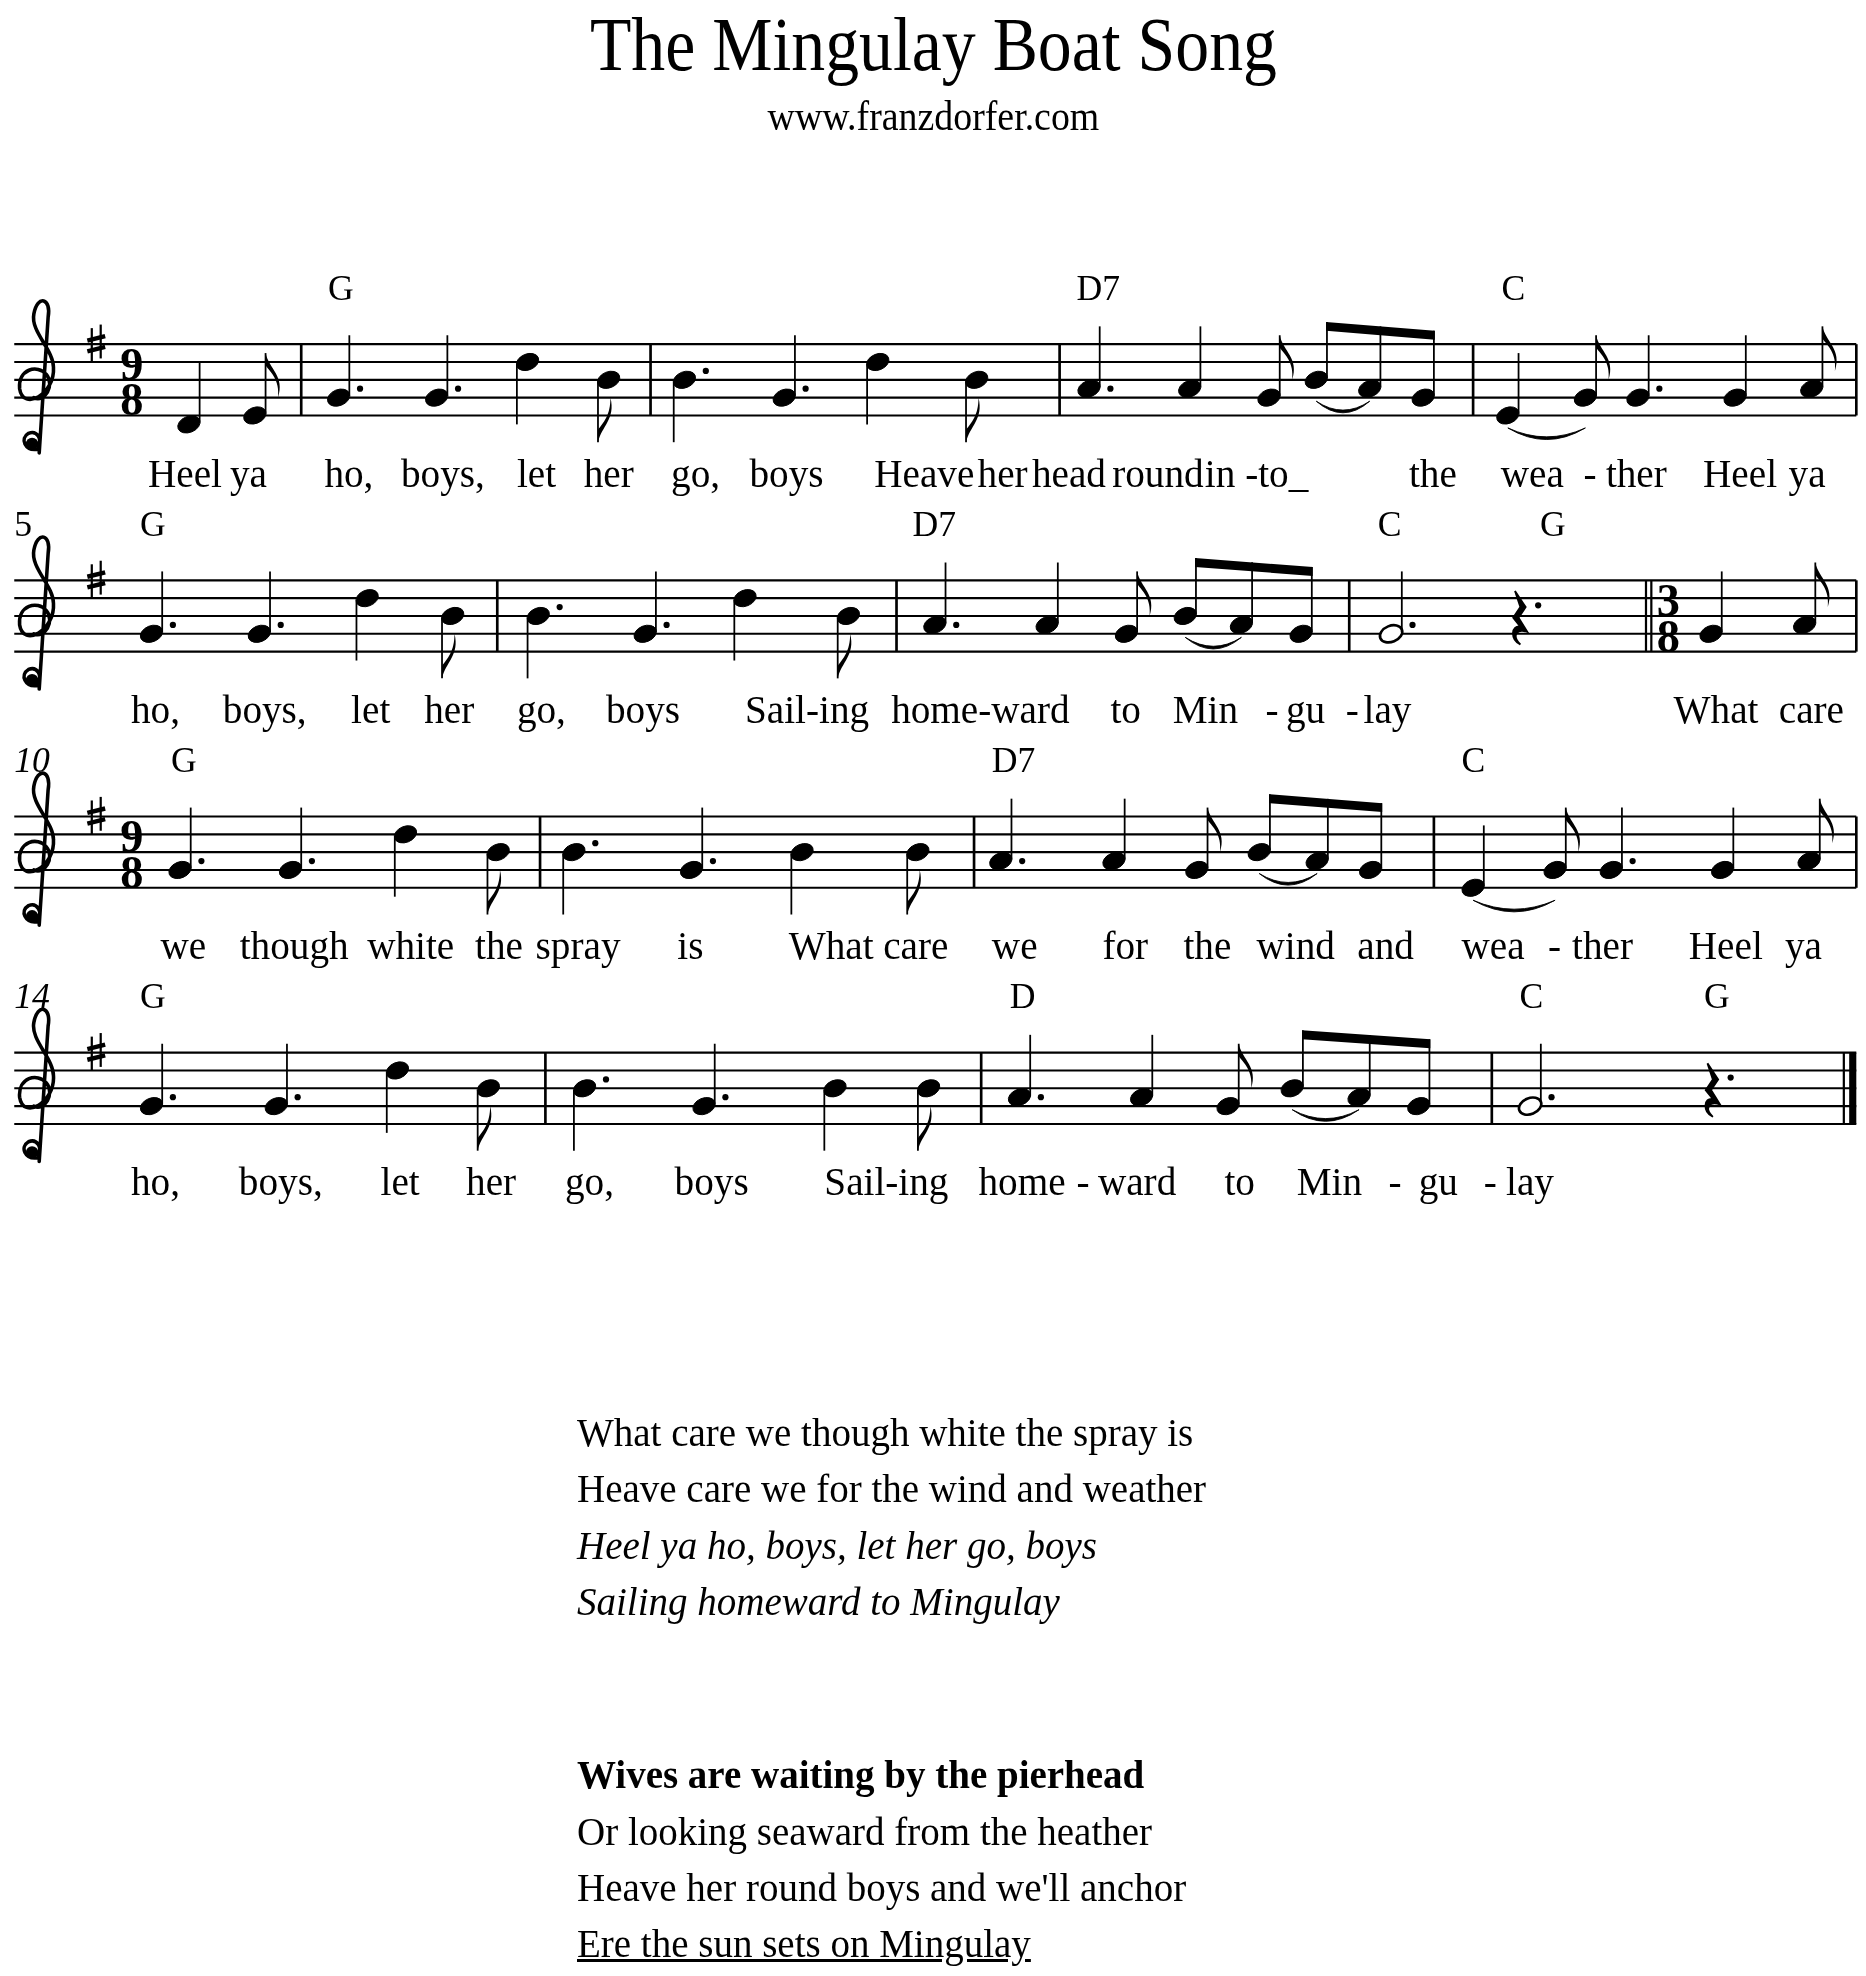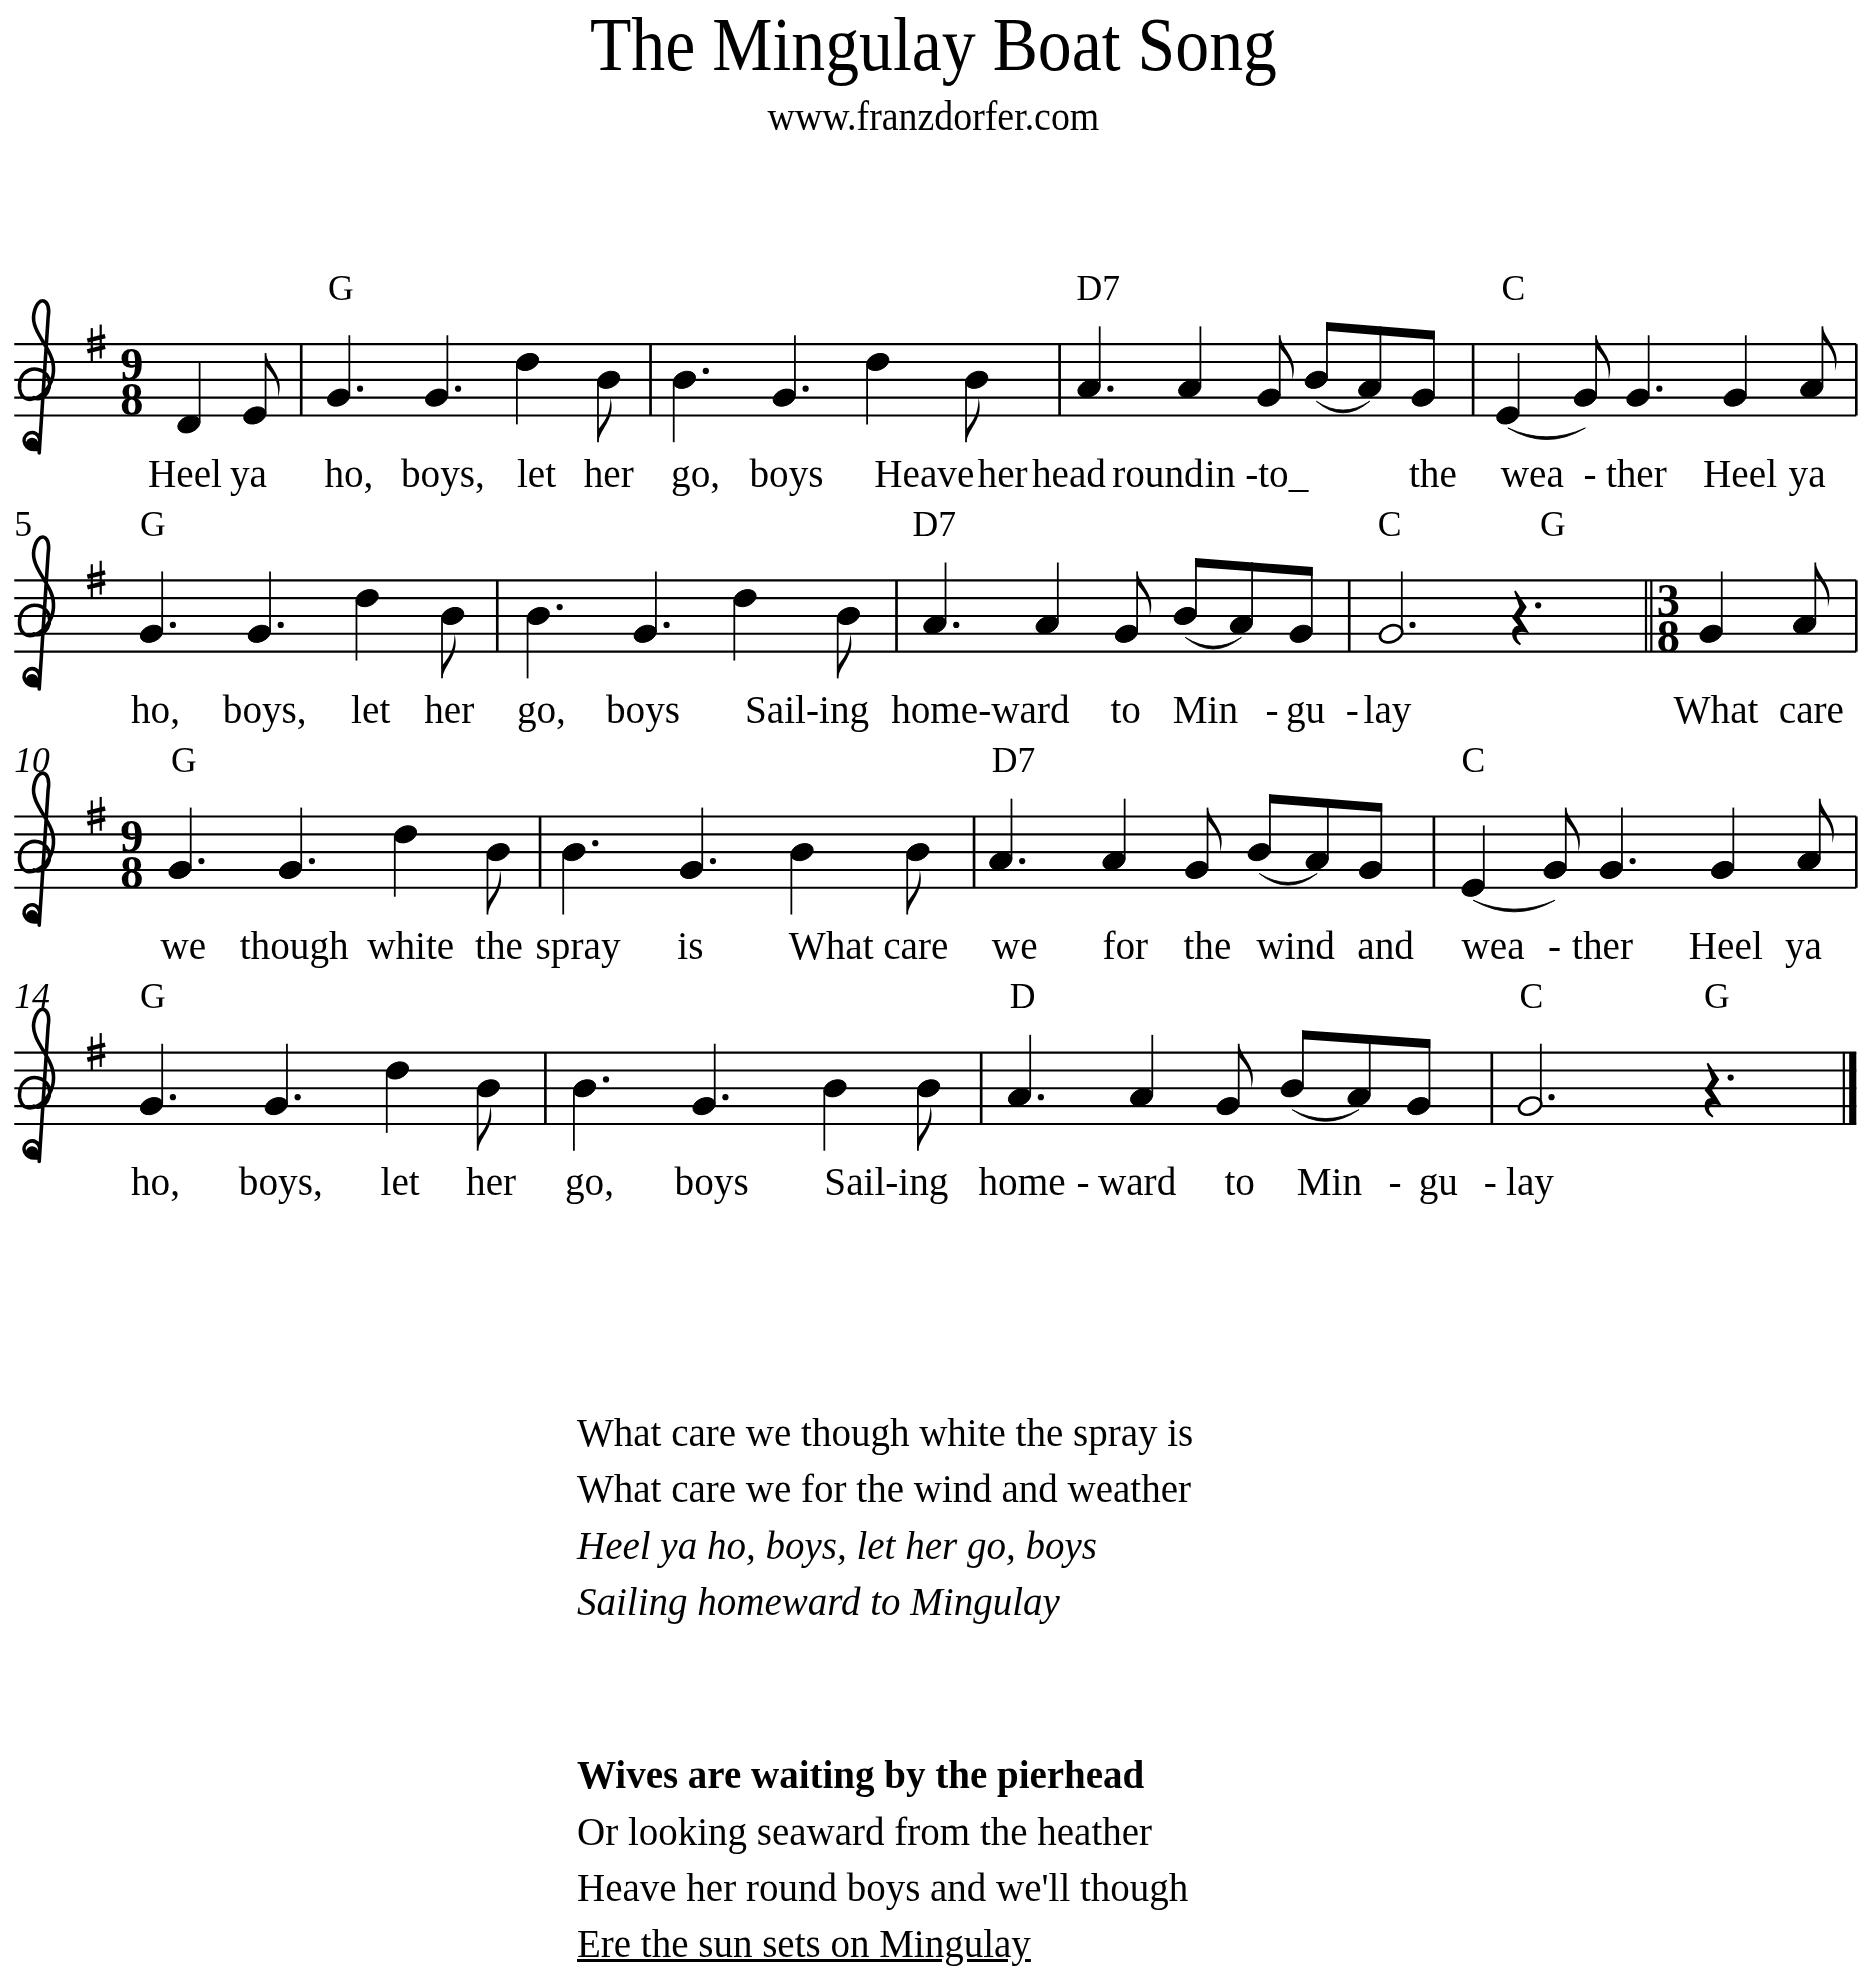--- a/index.html
+++ b/index.html
@@ -586,24 +586,24 @@
       <text x="1558" y="1341" font-size="44" fill="#000">-</text>
       <text x="1592" y="1341" font-size="44" fill="#000">gu</text>
       <text x="1665" y="1341" font-size="44" fill="#000">-</text>
       <text x="1690" y="1341" font-size="44" fill="#000">lay</text>
     </g>
   </svg>
 
 <div id="verses">
     <div class="verse" style="top: 0px;">
       <div class="verse-line" style="top: 1413px;">What care we though white the spray is</div>
-      <div class="verse-line" style="top: 1469px;">What care we for the wind and weather</div>
+      <div class="verse-line" style="top: 1469px;">Heave care we for the wind and weather</div>
       <div class="verse-line" style="top: 1526px; font-style: italic;">Heel ya ho, boys, let her go, boys</div>
       <div class="verse-line" style="top: 1582px; font-style: italic;">Sailing homeward to Mingulay</div>
     </div>
     <div class="verse" style="top: 0px;">
       <div class="verse-line" style="top: 1755px; font-weight: bold;">Wives are waiting by the pierhead</div>
       <div class="verse-line" style="top: 1812px;">Or looking seaward from the heather</div>
-      <div class="verse-line" style="top: 1868px;">Heave her round boys and we'll though</div>
+      <div class="verse-line" style="top: 1868px;">Heave her round boys and we'll anchor</div>
       <div class="verse-line" style="top: 1924px; text-decoration: underline;">Ere the sun sets on Mingulay</div>
     </div>
   </div>
 
 
 </body></html>

